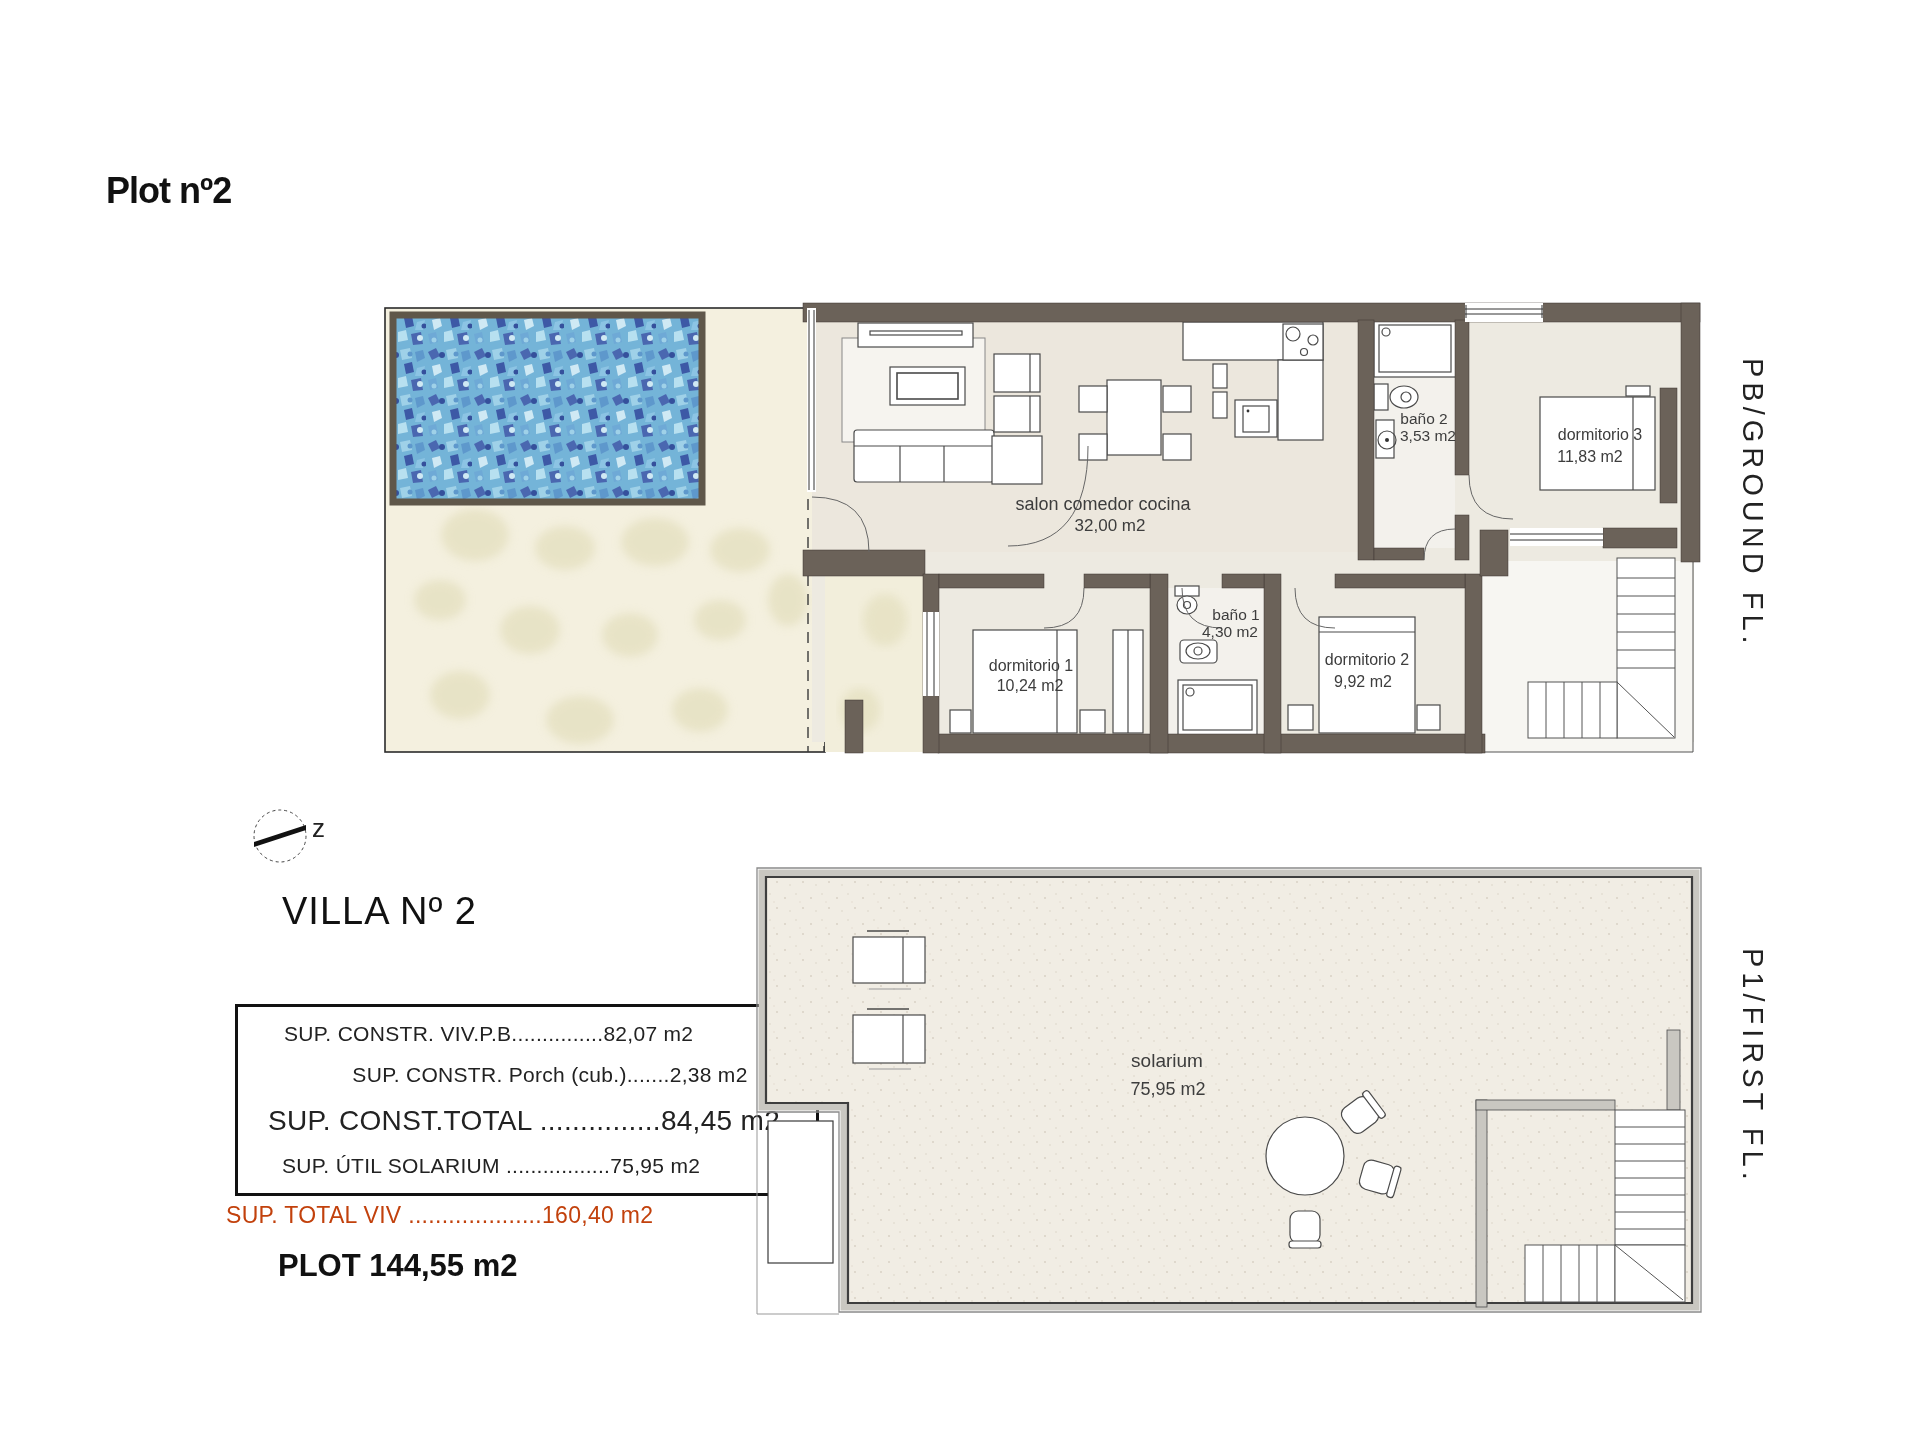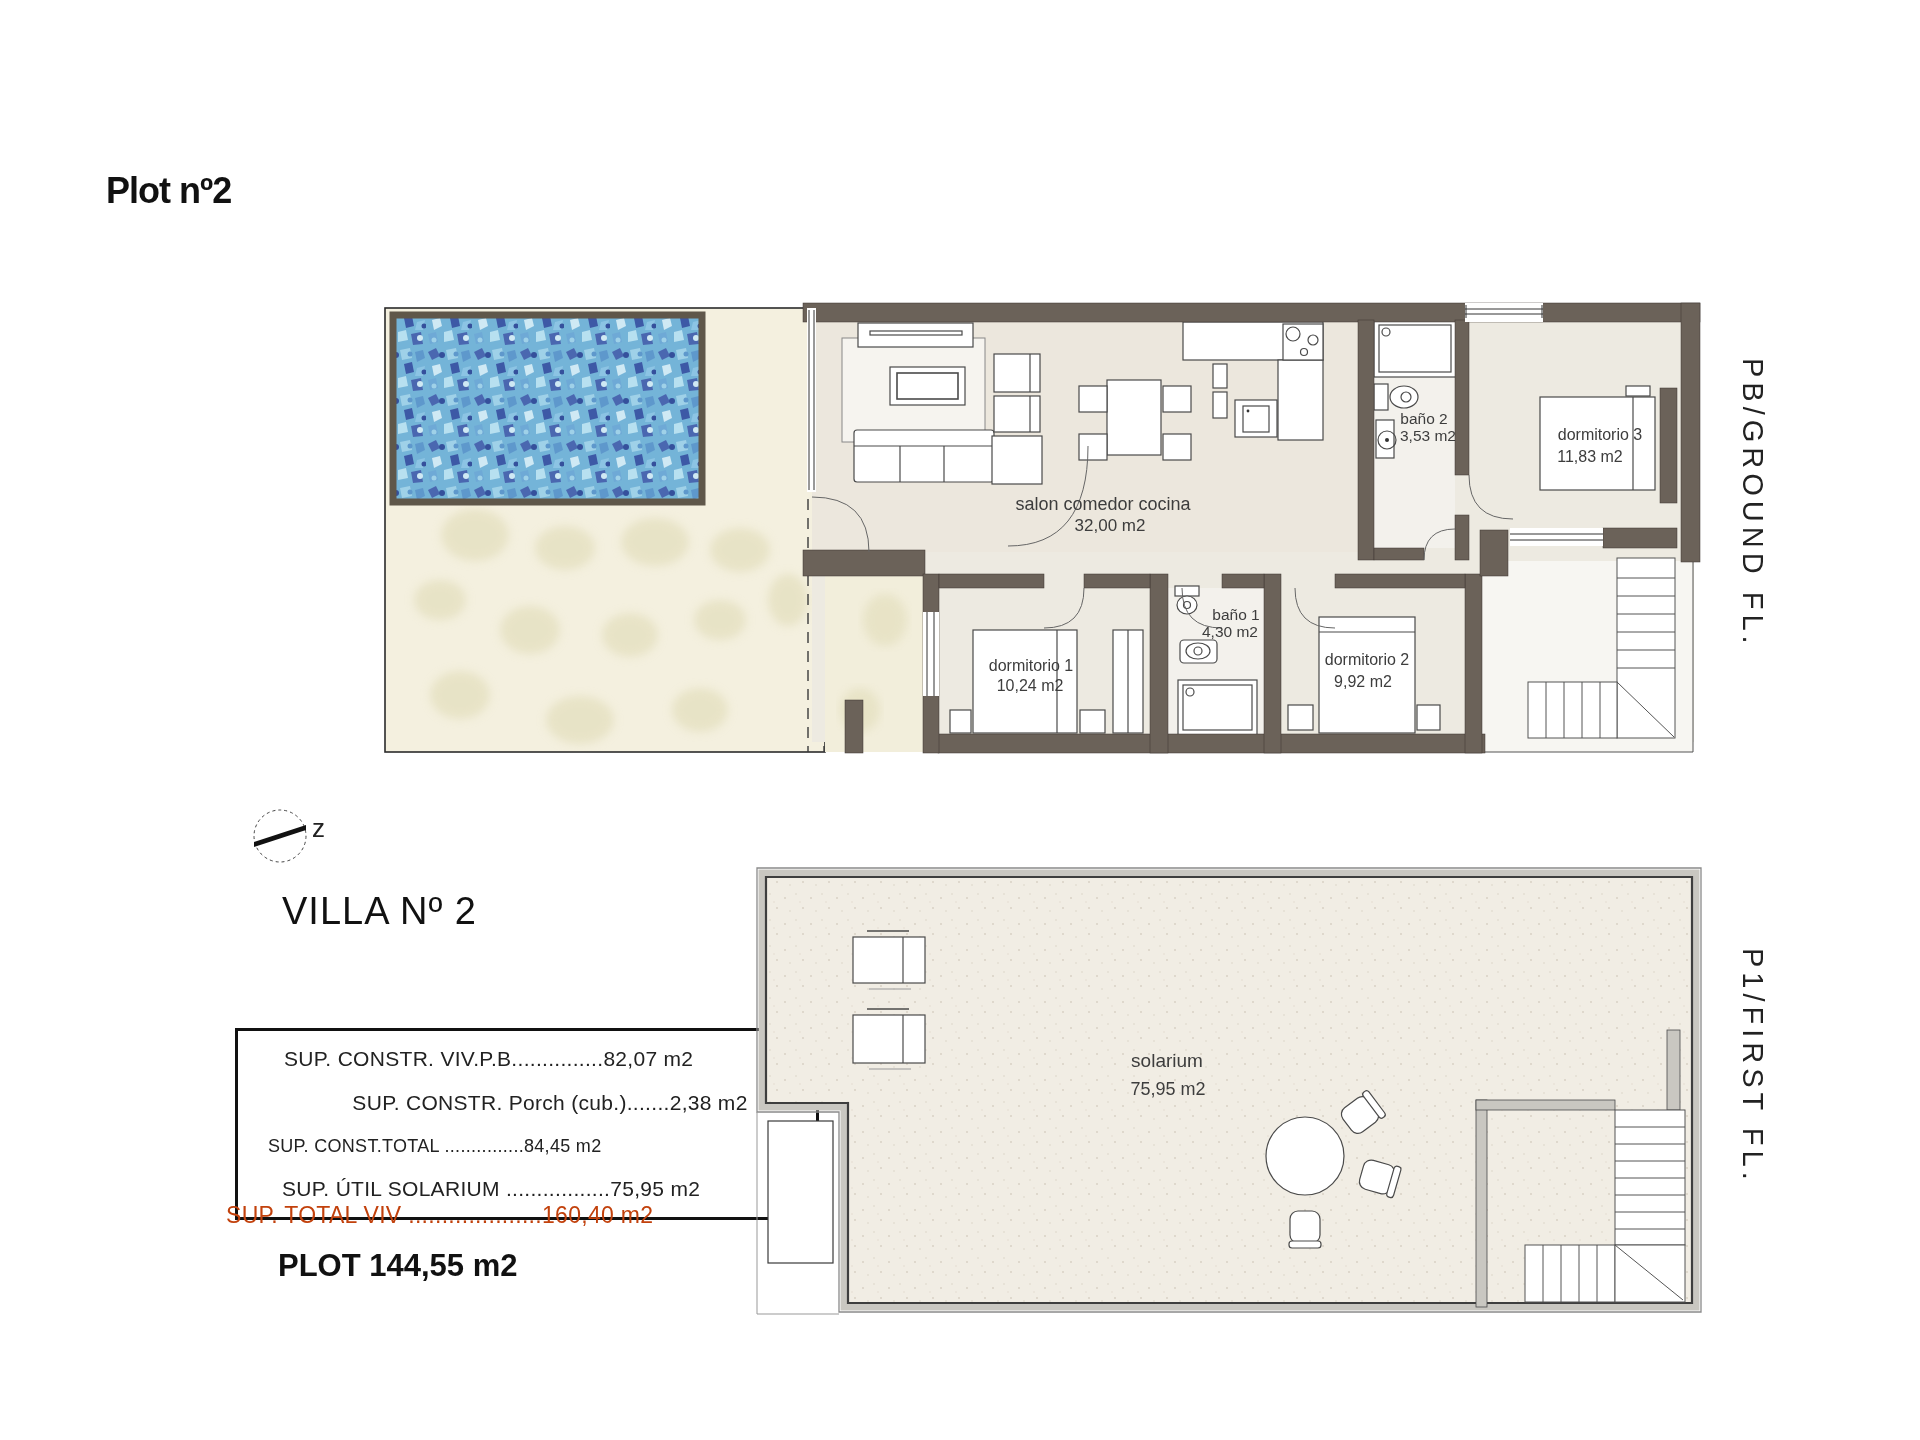--- a/index.html
+++ b/index.html
@@ -4,26 +4,26 @@
 <style>
   html,body{margin:0;padding:0;background:#fff;}
   .sheet{position:relative;width:1920px;height:1440px;background:#ffffff;overflow:hidden;
          font-family:"Liberation Sans",sans-serif;color:#1c1c1c;}
   .abs{position:absolute;}
   .page-title{left:106px;top:170px;font-size:36px;font-weight:800;letter-spacing:-1px;color:#111;}
   .side-label{writing-mode:vertical-rl;font-size:29px;letter-spacing:5px;color:#222;white-space:nowrap;}
   .side-label.ground{left:1736px;top:358px;}
   .side-label.first{left:1736px;top:948px;}
   .villa-heading{left:282px;top:890px;font-size:38px;font-weight:400;letter-spacing:1px;color:#111;}
-  .area-table{left:235px;top:1028px;width:584px;height:192px;border:3px solid #111;background:#fff;
+  .area-table{left:235px;top:1004px;width:584px;height:192px;border:3px solid #111;background:#fff;
               display:flex;flex-direction:column;justify-content:space-around;padding:6px 0;box-sizing:border-box;}
   .area-row{font-size:21px;color:#222;letter-spacing:0.3px;}
   .area-row.r1{padding-left:46px;}
   .area-row.r2{padding-left:46px;text-align:center;}
-  .area-row.r3{padding-left:30px;font-size:18px;}
+  .area-row.r3{padding-left:30px;font-size:28px;}
   .area-row.r4{padding-left:44px;}
   .total-line{left:226px;top:1202px;font-size:23px;color:#c2410c;letter-spacing:0.3px;}
   .plot-line{left:278px;top:1248px;font-size:31px;font-weight:800;color:#111;}
   svg text{font-family:"Liberation Sans",sans-serif;}
   .plan-label{fill:#3d3d3d;}
 </style>
 </head>
 <body>
 
 <div class="sheet">

